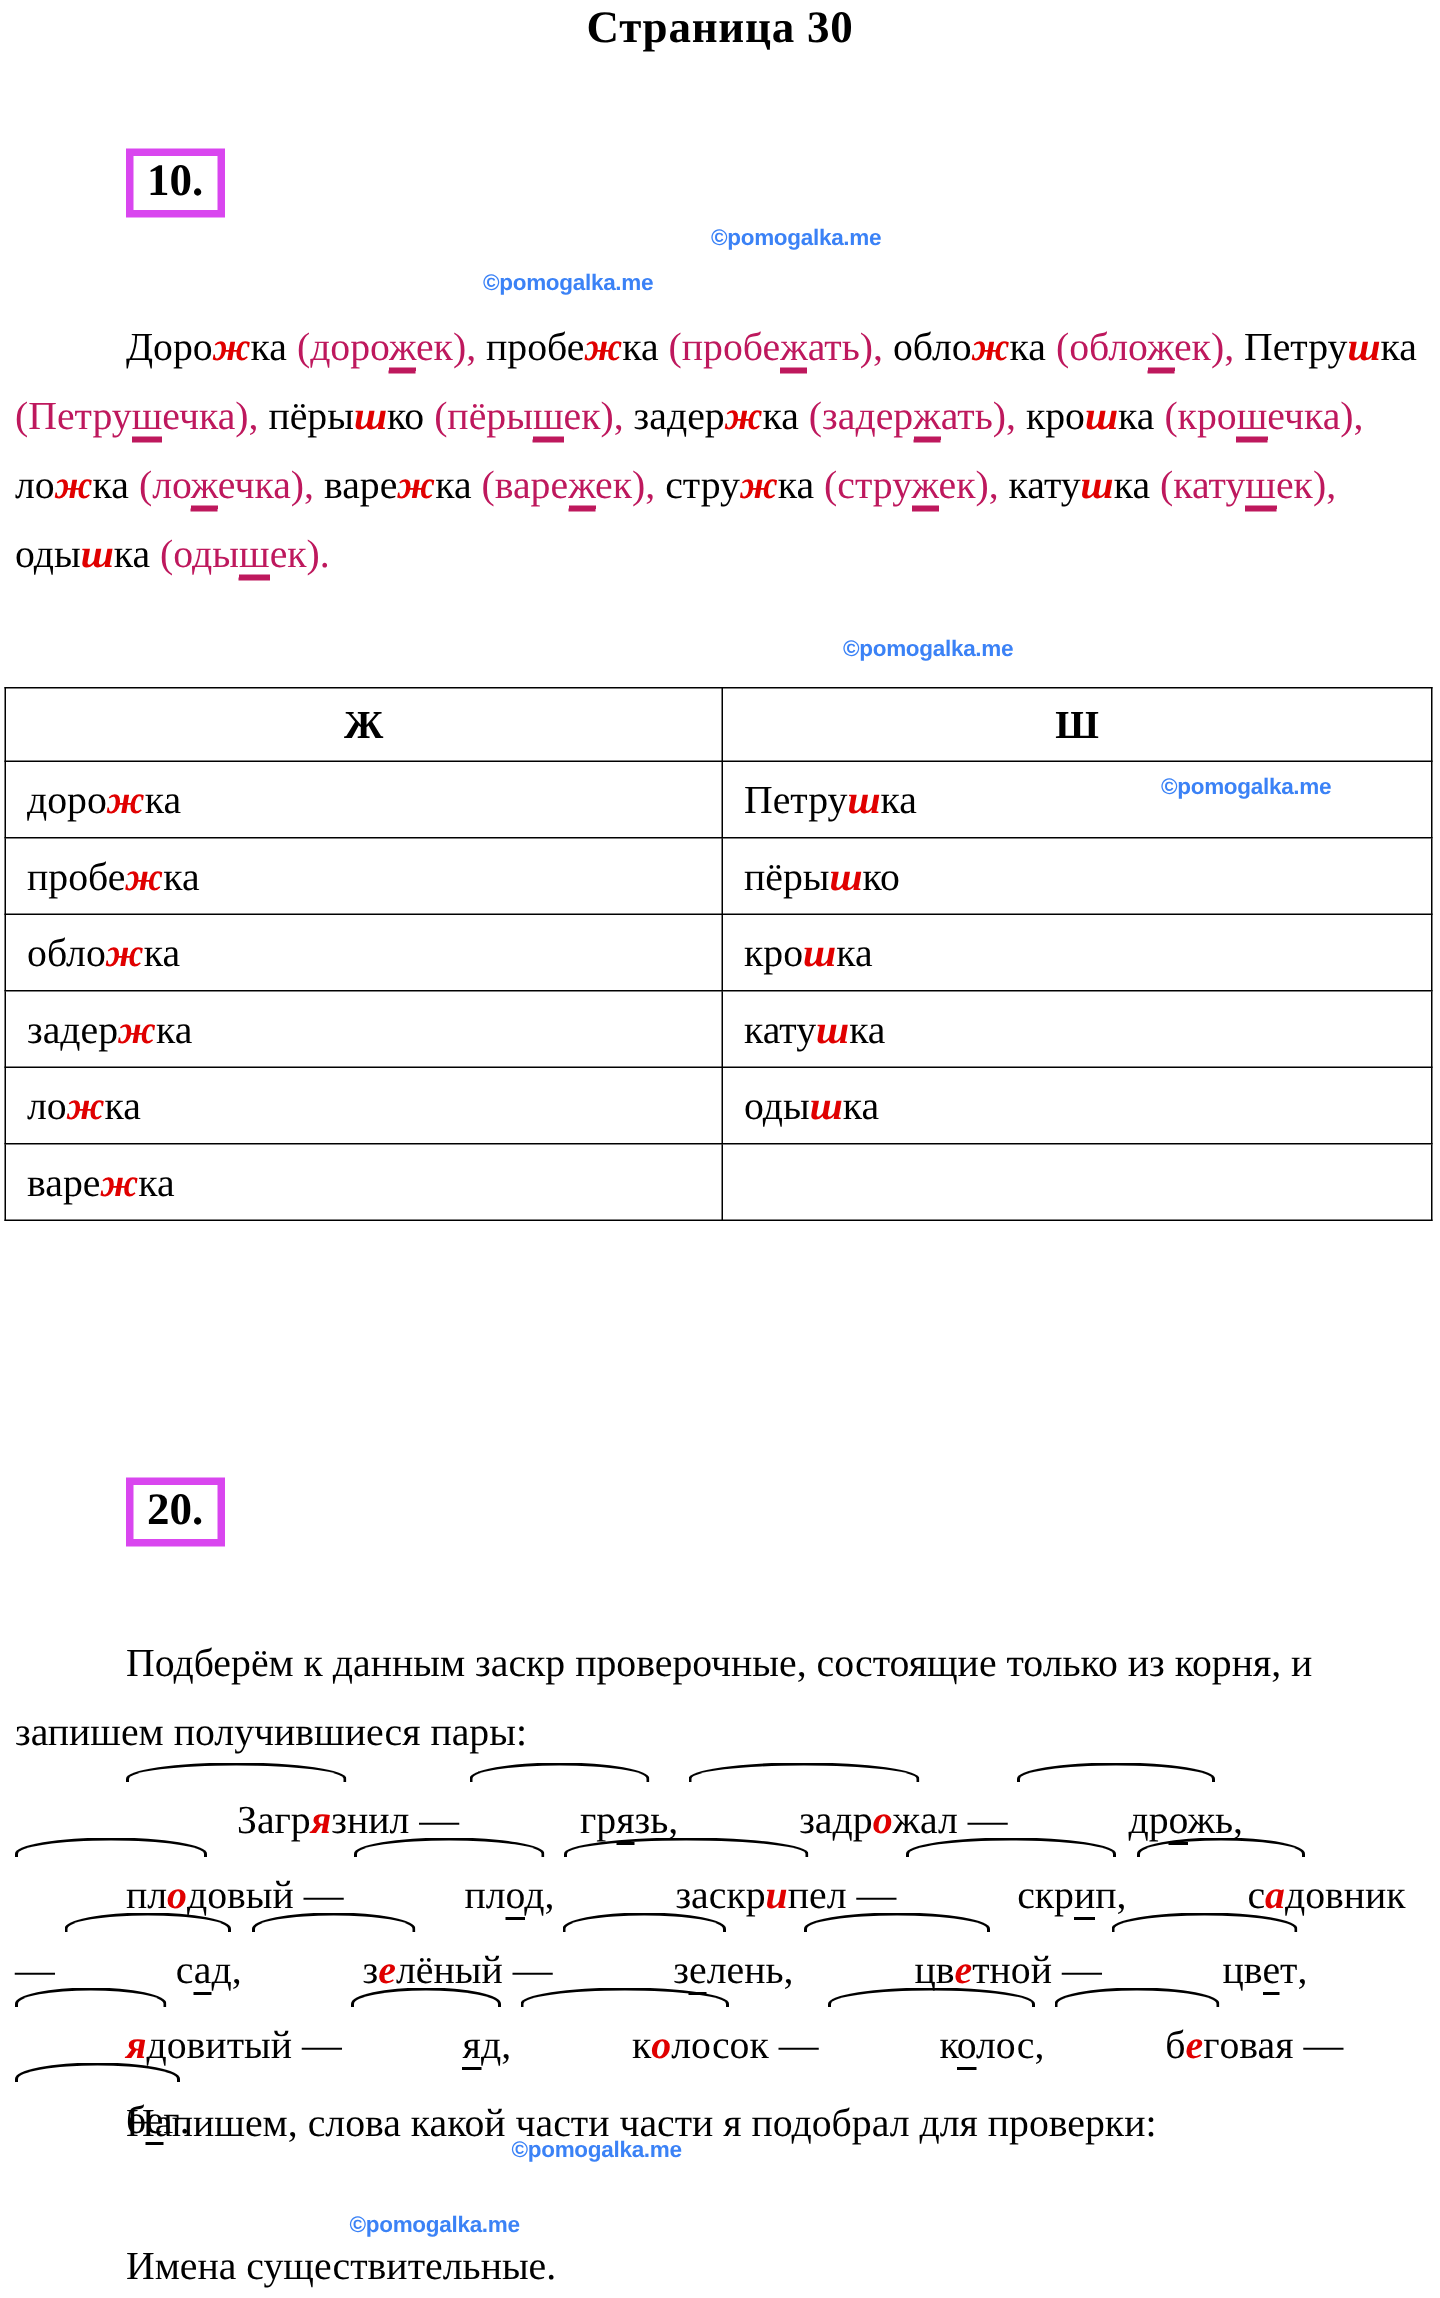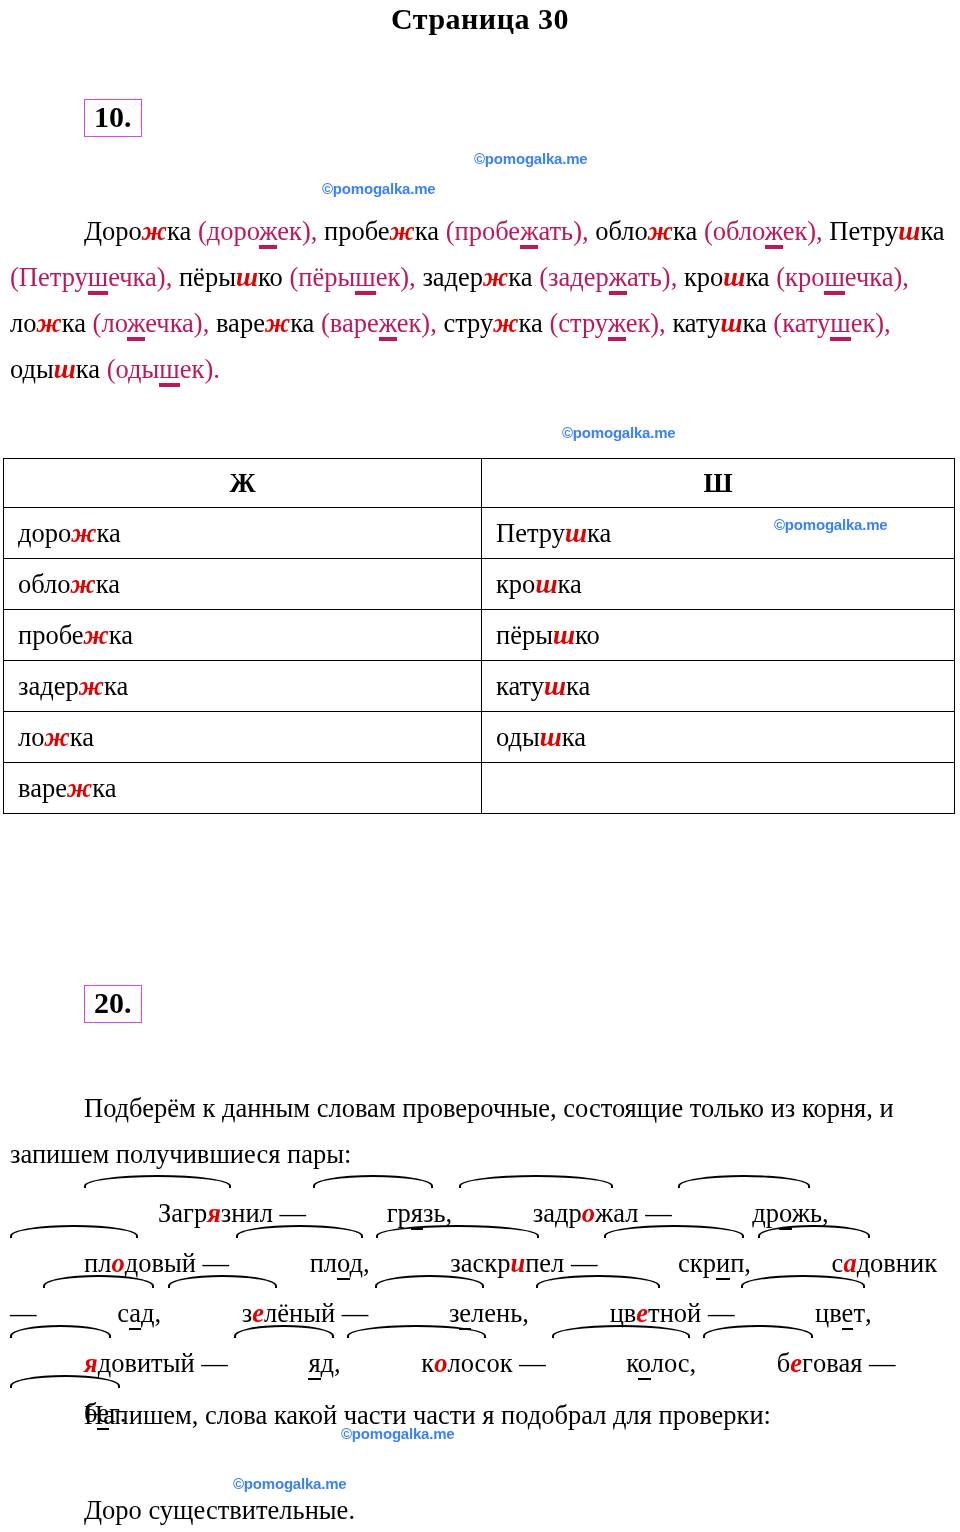--- a/index.html
+++ b/index.html
@@ -24,21 +24,21 @@
     width: 960px;
     text-align: center;
     font-size: 30px;
     font-weight: bold;
     letter-spacing: .5px;
   }
 
   
   .ex-box {
     position: absolute;
-    border: 1px solid #d946ef;
+    border: 5px solid #d946ef;
     padding: 1px 9px 3px 9px;
     font-size: 30px;
     font-weight: bold;
     line-height: 1.05;
     background: #fff;
   }
   #ex10-box { left: 84px; top: 99px; }
   #ex11-box { left: 84px; top: 985px; }
 
   
@@ -141,50 +141,50 @@
       <th>Ж</th>
       <th>Ш</th>
     </tr>
   </thead>
   <tbody id="jsh-body">
       <tr>
         <td><span>доро</span><span class="red">ж</span><span>ка</span></td>
         <td><span>Петру</span><span class="red">ш</span><span>ка</span></td>
       </tr>
       <tr>
+        <td><span>пробе</span><span class="red">ж</span><span>ка</span></td>
+        <td><span>пёры</span><span class="red">ш</span><span>ко</span></td>
+      </tr>
+      <tr>
         <td><span>обло</span><span class="red">ж</span><span>ка</span></td>
         <td><span>кро</span><span class="red">ш</span><span>ка</span></td>
-      </tr>
-      <tr>
-        <td><span>пробе</span><span class="red">ж</span><span>ка</span></td>
-        <td><span>пёры</span><span class="red">ш</span><span>ко</span></td>
       </tr>
       <tr>
         <td><span>задер</span><span class="red">ж</span><span>ка</span></td>
         <td><span>кату</span><span class="red">ш</span><span>ка</span></td>
       </tr>
       <tr>
         <td><span>ло</span><span class="red">ж</span><span>ка</span></td>
         <td><span>оды</span><span class="red">ш</span><span>ка</span></td>
       </tr>
       <tr>
         <td><span>варе</span><span class="red">ж</span><span>ка</span></td>
         <td></td>
       </tr>
     </tbody>
 </table>
 
 <div class="ex-box" id="ex11-box">20.</div>
 
-<div class="para" id="ex11-intro" style="left:10px; top:1085px; width:940px; text-indent:74px;">Подберём к данным словам проверочные, состоящие только из корня, и запишем получившиеся пары:</div>
+<div class="para" id="ex11-intro" style="left:10px; top:1085px; width:940px; text-indent:74px;">Подберём к данным заскр проверочные, состоящие только из корня, и запишем получившиеся пары:</div>
 
 <div class="words" id="ex11-pairs" style="text-indent: 74px;"><span><span class="arcwrap"><span class="arc"></span><span>Загр</span><span class="red">я</span><span>з</span></span><span>нил</span></span> <span class="dash">—</span> <span><span class="arcwrap"><span class="arc"></span><span>гр</span><span class="uline">я</span><span>з</span></span><span>ь,</span></span> <span><span class="arcwrap"><span class="arc"></span><span>задр</span><span class="red">о</span><span>ж</span></span><span>ал</span></span> <span class="dash">—</span> <span><span class="arcwrap"><span class="arc"></span><span>др</span><span class="uline">о</span><span>ж</span></span><span>ь,</span></span> <span><span class="arcwrap"><span class="arc"></span><span>пл</span><span class="red">о</span><span>д</span></span><span>овый</span></span> <span class="dash">—</span> <span><span class="arcwrap"><span class="arc"></span><span>пл</span><span class="uline">о</span><span>д</span></span><span>,</span></span> <span><span class="arcwrap"><span class="arc"></span><span>заскр</span><span class="red">и</span><span>п</span></span><span>ел</span></span> <span class="dash">—</span> <span><span class="arcwrap"><span class="arc"></span><span>скр</span><span class="uline">и</span><span>п</span></span><span>,</span></span> <span><span class="arcwrap"><span class="arc"></span><span>с</span><span class="red">а</span><span>д</span></span><span>овник</span></span> <span class="dash">—</span> <span><span class="arcwrap"><span class="arc"></span><span>с</span><span class="uline">а</span><span>д</span></span><span>,</span></span> <span><span class="arcwrap"><span class="arc"></span><span>з</span><span class="red">е</span><span>л</span></span><span>ёный</span></span> <span class="dash">—</span> <span><span class="arcwrap"><span class="arc"></span><span>з</span><span class="uline">е</span><span>л</span></span><span>ень,</span></span> <span><span class="arcwrap"><span class="arc"></span><span>цв</span><span class="red">е</span><span>т</span></span><span>ной</span></span> <span class="dash">—</span> <span><span class="arcwrap"><span class="arc"></span><span>цв</span><span class="uline">е</span><span>т</span></span><span>,</span></span> <span><span class="arcwrap"><span class="arc"></span><span></span><span class="red">я</span><span>д</span></span><span>овитый</span></span> <span class="dash">—</span> <span><span class="arcwrap"><span class="arc"></span><span></span><span class="uline">я</span><span>д</span></span><span>,</span></span> <span><span class="arcwrap"><span class="arc"></span><span>к</span><span class="red">о</span><span>лос</span></span><span>ок</span></span> <span class="dash">—</span> <span><span class="arcwrap"><span class="arc"></span><span>к</span><span class="uline">о</span><span>лос</span></span><span>,</span></span> <span><span class="arcwrap"><span class="arc"></span><span>б</span><span class="red">е</span><span>г</span></span><span>овая</span></span> <span class="dash">—</span> <span><span class="arcwrap"><span class="arc"></span><span>б</span><span class="uline">е</span><span>г</span></span><span>.</span></span></div>
 
 <div class="para" id="ex11-question" style="left:10px; top:1392px; width:940px; text-indent:74px;">Напишем, слова какой части части я подобрал для проверки:</div>
 
-<div class="para" id="ex11-answer" style="left:84px; top:1487px; width:860px;">Доро существительные.</div>
+<div class="para" id="ex11-answer" style="left:84px; top:1487px; width:860px;">Имена существительные.</div>
 
 <div class="wm" style="left: 474px; top: 150px;">©pomogalka.me</div>
 <div class="wm" style="left: 322px; top: 180px;">©pomogalka.me</div>
 <div class="wm" style="left: 562px; top: 424px;">©pomogalka.me</div>
 <div class="wm" style="left: 774px; top: 516px;">©pomogalka.me</div>
 <div class="wm" style="left: 341px; top: 1425px;">©pomogalka.me</div>
 <div class="wm" style="left: 233px; top: 1475px;">©pomogalka.me</div>
 
 </body></html>

